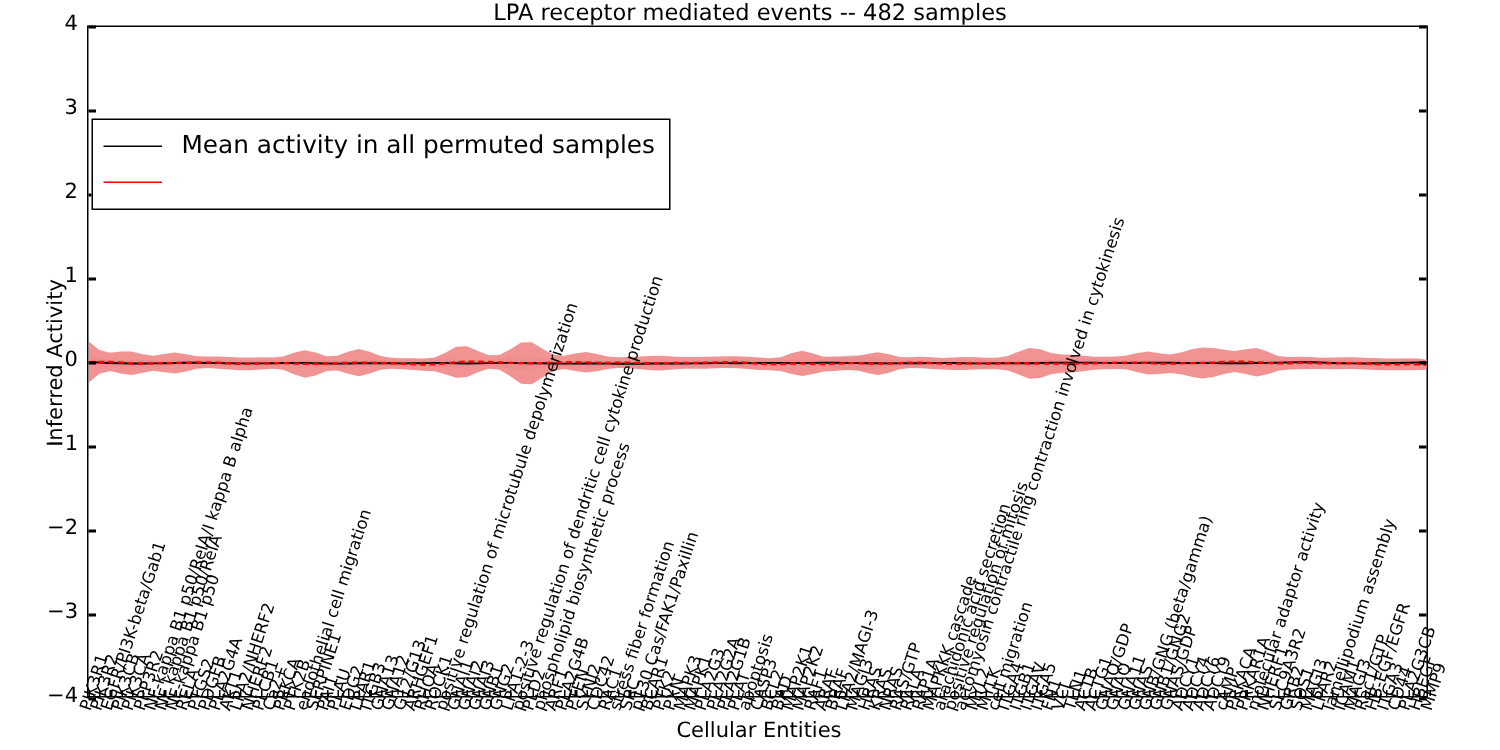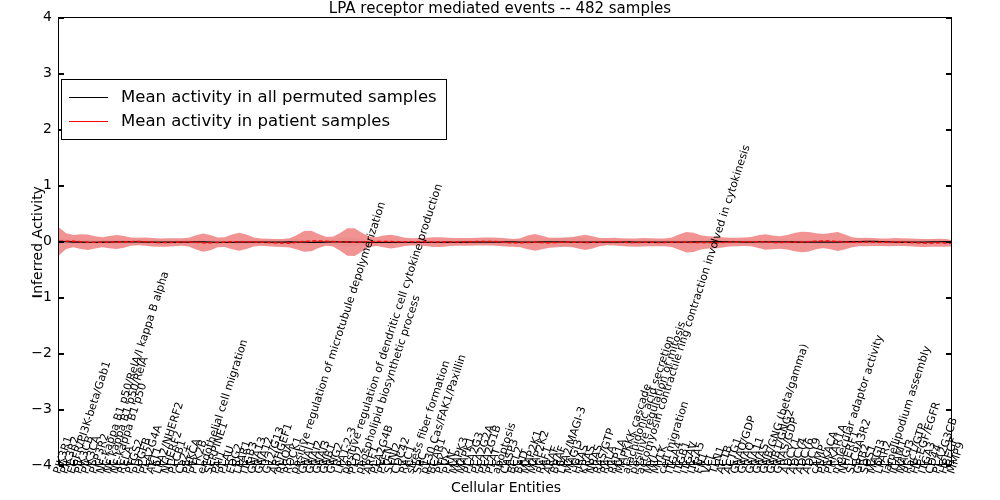--- a/index.html
+++ b/index.html
@@ -253,21 +253,20 @@
     <div id="ylabel">Inferred Activity</div>
     <div id="xlabel">Cellular Entities</div>
 
     <div id="legend">
       <div class="legend-row">
         <span class="legend-line"></span>
         <span class="legend-text">Mean activity in all permuted samples</span>
       </div>
       <div class="legend-row">
         <span class="legend-line red"></span>
-        <span class="legend-text">Mean activity in patient samples</span>
       </div>
     </div>
   </div>
 
   <div id="yticklabels">
       <div class="ytick-label" style="right: 948px; top: 8px;">4</div>
       <div class="ytick-label" style="right: 948px; top: 64px;">3</div>
       <div class="ytick-label" style="right: 948px; top: 120px;">2</div>
       <div class="ytick-label" style="right: 948px; top: 176px;">1</div>
       <div class="ytick-label" style="right: 948px; top: 232px;">0</div>

